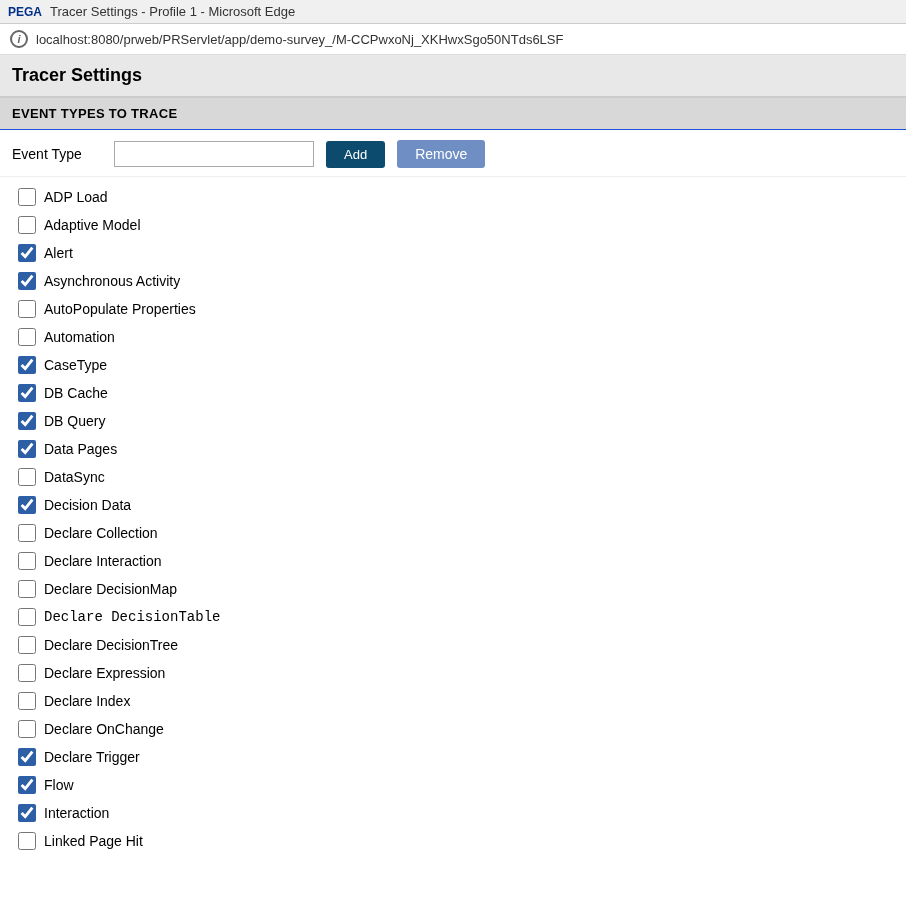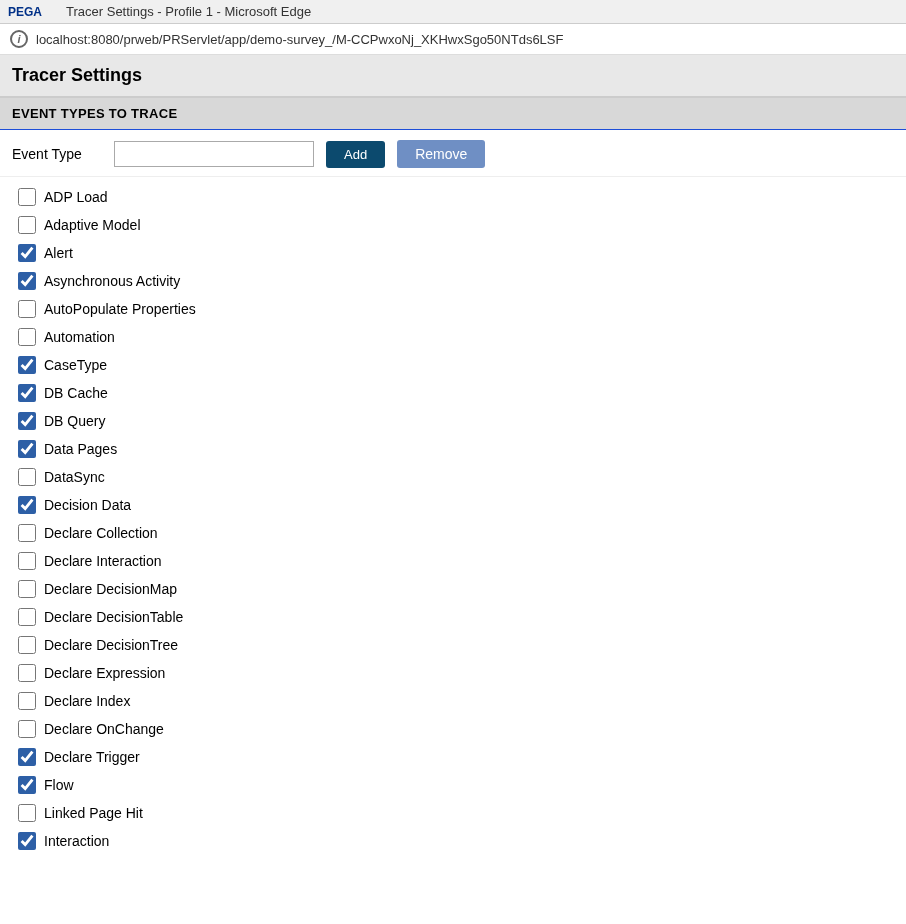--- a/index.html
+++ b/index.html
@@ -3,21 +3,21 @@
   <meta charset="utf-8">
   <style>
     * { box-sizing: border-box; margin: 0; padding: 0; }
     body { font-family: Arial, sans-serif; font-size: 14px; background: #fff; color: #000; width: 906px; }
 
     .title-bar {
       background: #f0f0f0;
       padding: 4px 8px;
       display: flex;
       align-items: center;
-      gap: 24px;
+      gap: 8px;
       border-bottom: 1px solid #ccc;
       font-size: 13px;
       color: #333;
     }
     .pega-logo {
       color: #003087;
       font-weight: bold;
       font-size: 12px;
     }
 
@@ -200,21 +200,21 @@
     <div class="checkbox-item">
       <input type="checkbox" id="declare-constraint" style="">
       <label for="declare-constraint" style="cursor: pointer;">Declare Interaction</label>
     </div>
     <div class="checkbox-item">
       <input type="checkbox" id="declare-decisionmap" style="">
       <label for="declare-decisionmap" style="cursor: pointer;">Declare DecisionMap</label>
     </div>
     <div class="checkbox-item">
       <input type="checkbox" id="declare-decisiontable" style="">
-      <label for="declare-decisiontable" style="cursor: pointer;">Declare DecisionTable</label>
+      <label for="declare-decisiontable" style="cursor: pointer; font-family: Liberation Mono, monospace;">Declare DecisionTable</label>
     </div>
     <div class="checkbox-item">
       <input type="checkbox" id="declare-decisiontree" style="">
       <label for="declare-decisiontree" style="cursor: pointer;">Declare DecisionTree</label>
     </div>
     <div class="checkbox-item">
       <input type="checkbox" id="declare-expression" style="">
       <label for="declare-expression" style="cursor: pointer;">Declare Expression</label>
     </div>
     <div class="checkbox-item">
@@ -227,20 +227,20 @@
     </div>
     <div class="checkbox-item">
       <input type="checkbox" id="declare-trigger" checked="" style="">
       <label for="declare-trigger" style="cursor: pointer;">Declare Trigger</label>
     </div>
     <div class="checkbox-item">
       <input type="checkbox" id="flow" checked="" style="">
       <label for="flow" style="cursor: pointer;">Flow</label>
     </div>
     <div class="checkbox-item">
+      <input type="checkbox" id="interaction" checked="" style="">
+      <label for="interaction" style="cursor: pointer;">Interaction</label>
+    </div>
+    <div class="checkbox-item">
       <input type="checkbox" id="linked-page-hit" style="">
       <label for="linked-page-hit" style="cursor: pointer;">Linked Page Hit</label>
     </div>
-    <div class="checkbox-item">
-      <input type="checkbox" id="interaction" checked="" style="">
-      <label for="interaction" style="cursor: pointer;">Interaction</label>
-    </div>
   </div>
 
 </body></html>

